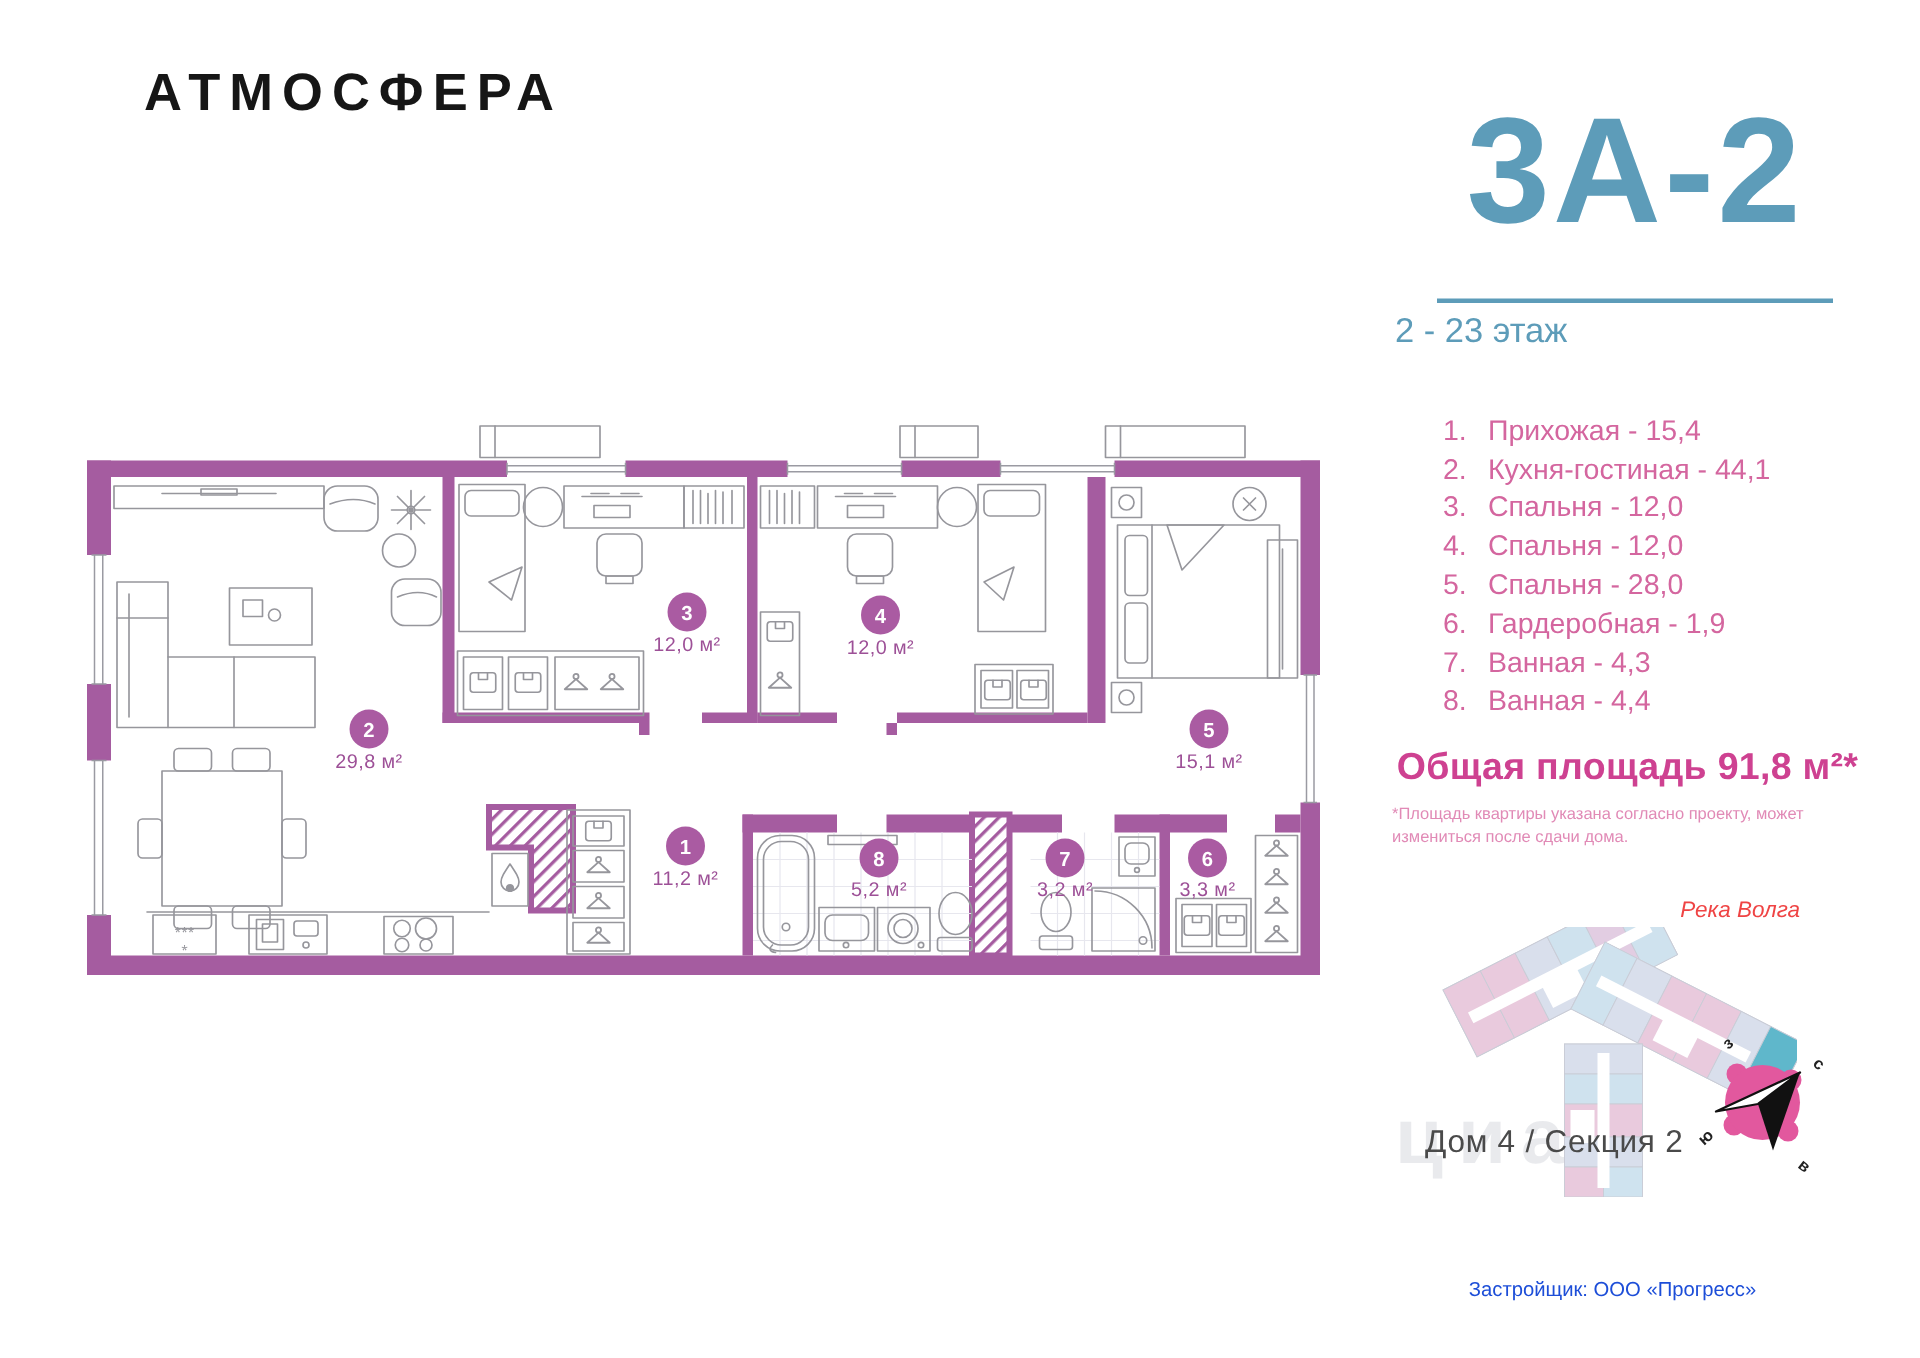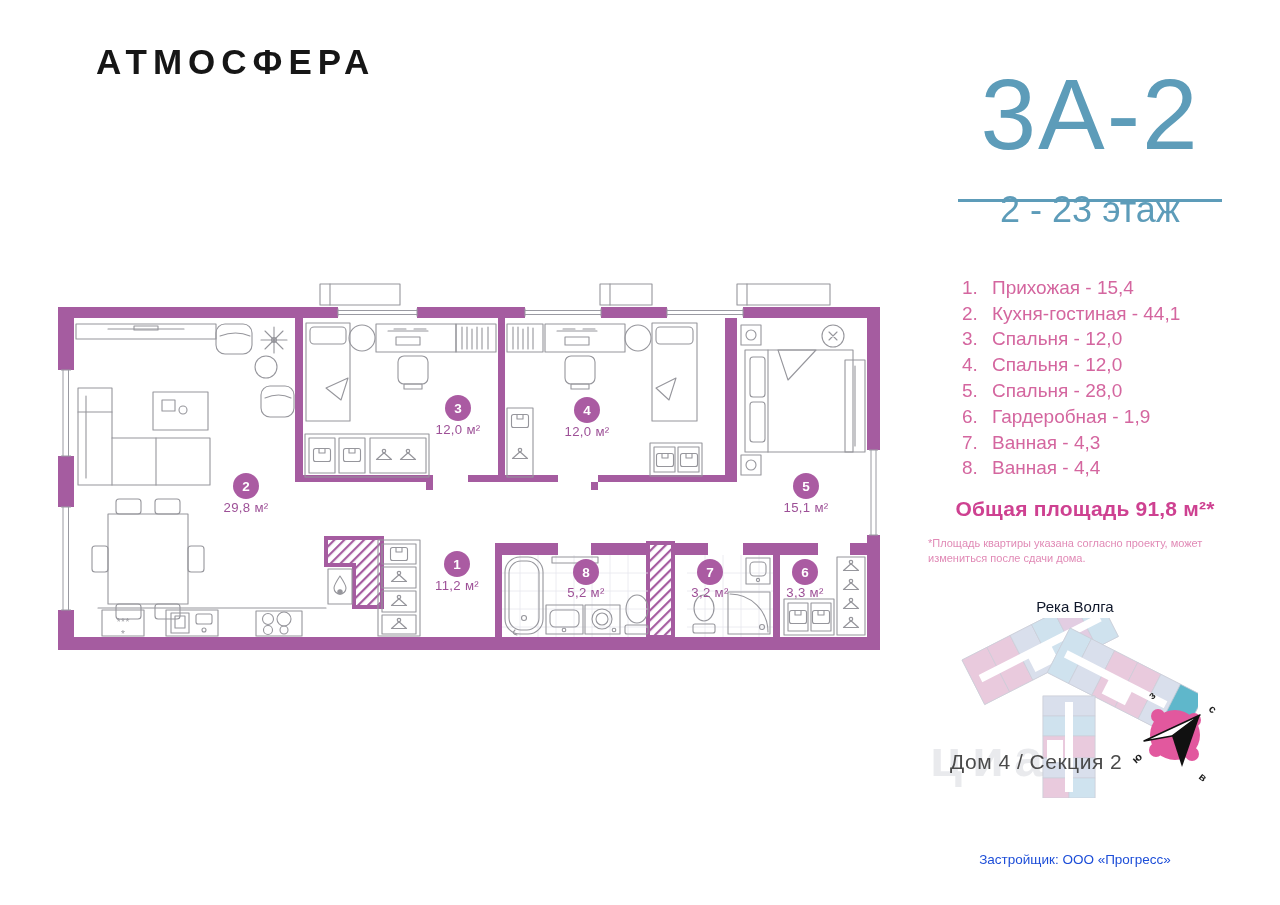--- a/index.html
+++ b/index.html
@@ -4,32 +4,32 @@
 <style>
   html,body{margin:0;padding:0;}
   body{
     width:1280px;height:905px;position:relative;background:#ffffff;
     font-family:"Liberation Sans", sans-serif;overflow:hidden;
   }
   .abs{position:absolute;}
   
   .logo{left:60px;top:42px;font-size:35px;font-weight:600;letter-spacing:6px;color:#161616;margin-left:36px;}
   
-  .unit-code{left:930px;top:62px;width:320px;text-align:center;font-size:100px;line-height:1.05;color:#5d9cb9;font-weight:400;letter-spacing:2px;}
+  .unit-code{left:930px;top:62px;width:320px;text-align:center;font-size:100px;line-height:1.05;color:#5d9cb9;font-weight:700;letter-spacing:2px;}
   .unit-rule{left:958px;top:199px;width:264px;height:0;border-top:3px solid #5d9cb9;}
-  .unit-floors{left:930px;top:189px;width:320px;text-align:center;font-size:36px;color:#5d9cb9;font-weight:400;}
+  .unit-floors{left:930px;top:207px;width:320px;text-align:left;font-size:23px;color:#5d9cb9;font-weight:400;}
   
   .room-list{left:962px;top:275px;color:#d4669f;font-size:19px;}
   .room-row{display:flex;height:25.8px;align-items:center;}
   .room-num{width:30px;}
   
-  .total-area{left:930px;top:497px;width:310px;text-align:center;font-size:21px;font-weight:700;color:#ce4191;letter-spacing:.2px;}
+  .total-area{left:930px;top:497px;width:310px;text-align:center;font-size:25px;font-weight:700;color:#ce4191;letter-spacing:.2px;}
   .footnote{left:928px;top:536px;width:312px;font-size:11px;line-height:1.38;color:#e18ab6;}
   
-  .river-label{left:950px;top:598px;width:250px;text-align:center;font-size:15px;color:#0f172a;}
+  .river-label{left:950px;top:598px;width:250px;text-align:right;font-size:15px;color:#ef4444;font-style:italic;}
   .sitemap{left:948px;top:618px;}
   .watermark{left:930px;top:728px;font-size:52px;font-weight:700;color:#c7cad2;opacity:.38;letter-spacing:10px;}
   .compass{left:1128px;top:688px;}
   .house-caption{left:950px;top:750px;width:300px;font-size:21px;color:#4a4a4a;letter-spacing:.5px;}
   .developer{left:930px;top:852px;width:290px;text-align:center;font-size:13.5px;color:#1d4ed8;}
   
   .plan{left:58px;top:276px;}
   .wall{fill:#a55ca0;}
   .fur{fill:none;stroke:#96969c;stroke-width:1.1;stroke-linejoin:round;stroke-linecap:round;}
   .tile{stroke:#e7e7ee;stroke-width:.8;}

